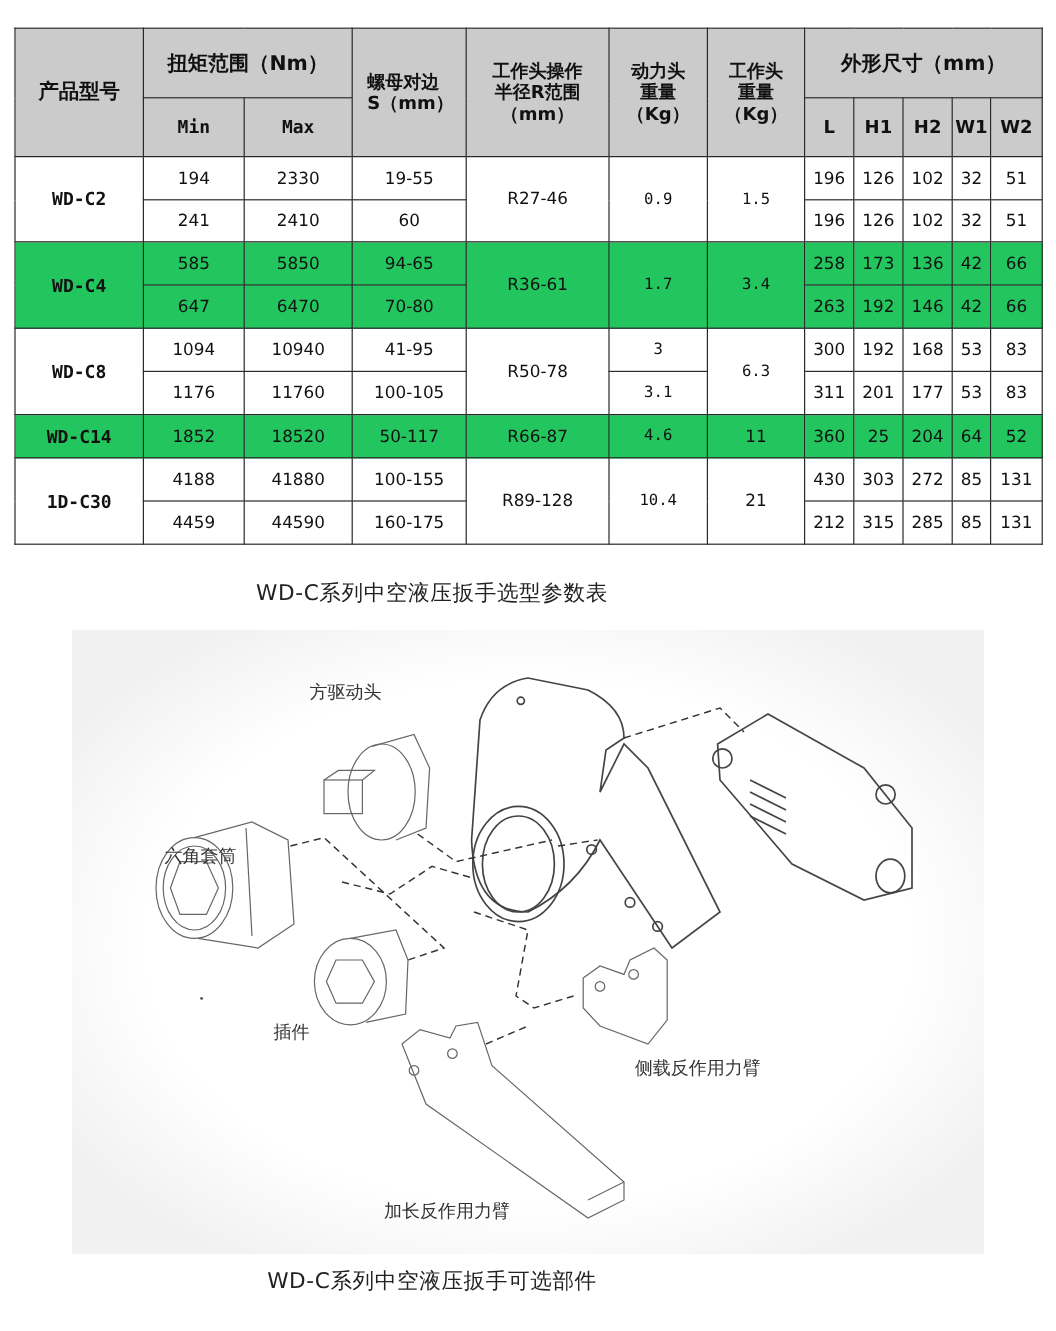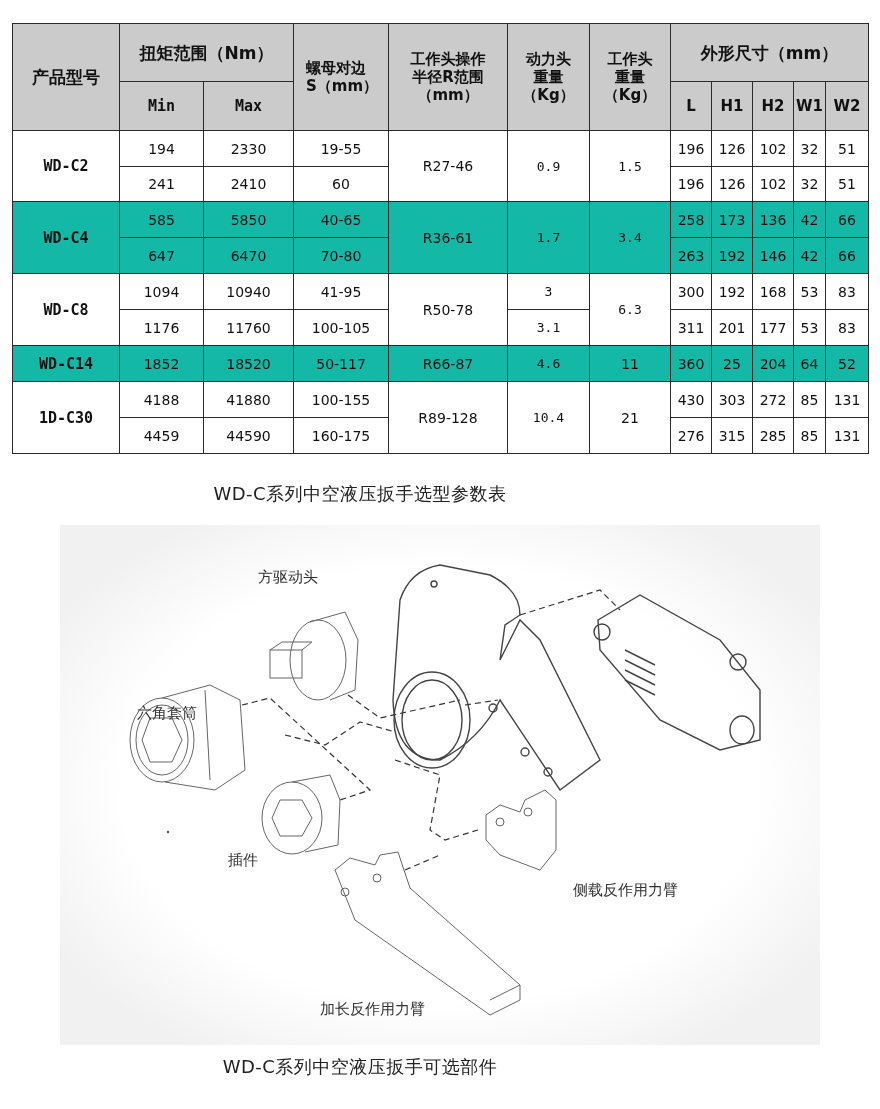--- a/index.html
+++ b/index.html
@@ -2,21 +2,21 @@
 <html><head>
 <meta charset="utf-8">
 <style>
   html, body { margin:0; padding:0; background:#ffffff; }
   body { width:880px; height:1109px; position:relative; overflow:hidden; font-family:"DejaVu Sans", sans-serif; color:#111; }
   .tbl { position:absolute; left:12px; top:23px; width:856px; border-collapse:collapse; table-layout:fixed; font-family:"DejaVu Sans", sans-serif; }
   .tbl td, .tbl th { border:1px solid #2a2a2a; text-align:center; vertical-align:middle; padding:0; font-size:14px; color:#111; }
   .tbl th { background:#cbcbcb; font-weight:bold; font-size:15px; line-height:18px; }
   .tbl th.big { font-size:17px; }
   .tbl th.sub { font-size:15px; }
-  .tbl tr.gray td { background:#14b8a6; }
+  .tbl tr.gray td { background:#22c55e; }
   .tbl td.model { font-weight:bold; font-size:15px; font-family:"DejaVu Sans Mono", monospace; }
   .tbl td.num { font-size:14px; }
   .tbl td.mono { font-family:"DejaVu Sans Mono", monospace; font-size:13px; }
   .caption { position:absolute; left:0; width:720px; text-align:center; font-size:18px; color:#222; font-family:"DejaVu Sans", sans-serif; letter-spacing:0.5px; }
   .diagram { position:absolute; left:60px; top:525px; width:760px; height:520px; }
   .lbl { position:absolute; font-size:15px; color:#333; font-family:"DejaVu Sans", sans-serif; }
 </style>
 </head>
 <body>
 
@@ -92,21 +92,21 @@
     <td class="num">126</td>
     <td class="num">102</td>
     <td class="num">32</td>
     <td class="num">51</td>
   </tr>
 
   <tr class="gray" style="height:36px">
     <td rowspan="2" class="model">WD-C4</td>
     <td class="num">585</td>
     <td class="num">5850</td>
-    <td class="num">40-65</td>
+    <td class="num">94-65</td>
     <td rowspan="2" class="num">R36-61</td>
     <td rowspan="2" class="mono">1.7</td>
     <td rowspan="2" class="mono">3.4</td>
     <td class="num">258</td>
     <td class="num">173</td>
     <td class="num">136</td>
     <td class="num">42</td>
     <td class="num">66</td>
   </tr>
   <tr class="gray" style="height:36px">
@@ -172,21 +172,21 @@
     <td class="num">430</td>
     <td class="num">303</td>
     <td class="num">272</td>
     <td class="num">85</td>
     <td class="num">131</td>
   </tr>
   <tr style="height:36px">
     <td class="num">4459</td>
     <td class="num">44590</td>
     <td class="num">160-175</td>
-    <td class="num">276</td>
+    <td class="num">212</td>
     <td class="num">315</td>
     <td class="num">285</td>
     <td class="num">85</td>
     <td class="num">131</td>
   </tr>
 </tbody>
   </table>
 
 <div class="caption" style="top:482px;">WD-C系列中空液压扳手选型参数表</div>
 
@@ -260,16 +260,16 @@
     <path d="M520,615 L600,590 L620,610"></path>
     <path d="M395,760 L440,775 L430,830 L445,840 L478,830"></path>
     <path d="M405,870 L440,855"></path>
   </g>
   <circle cx="168" cy="832" r="1.2" fill="#555"></circle>
 </svg>
 
 <div class="lbl" style="left:258px; top:568px;">方驱动头</div>
 <div class="lbl" style="left:137px; top:704px;">六角套筒</div>
 <div class="lbl" style="left:228px; top:851px;">插件</div>
-<div class="lbl" style="left:529px; top:881px;margin-left:44px;">侧载反作用力臂</div>
+<div class="lbl" style="left:529px; top:881px;">侧载反作用力臂</div>
 <div class="lbl" style="left:320px; top:1000px;">加长反作用力臂</div>
 
 <div class="caption" style="top:1055px;">WD-C系列中空液压扳手可选部件</div>
 
 </body></html>

